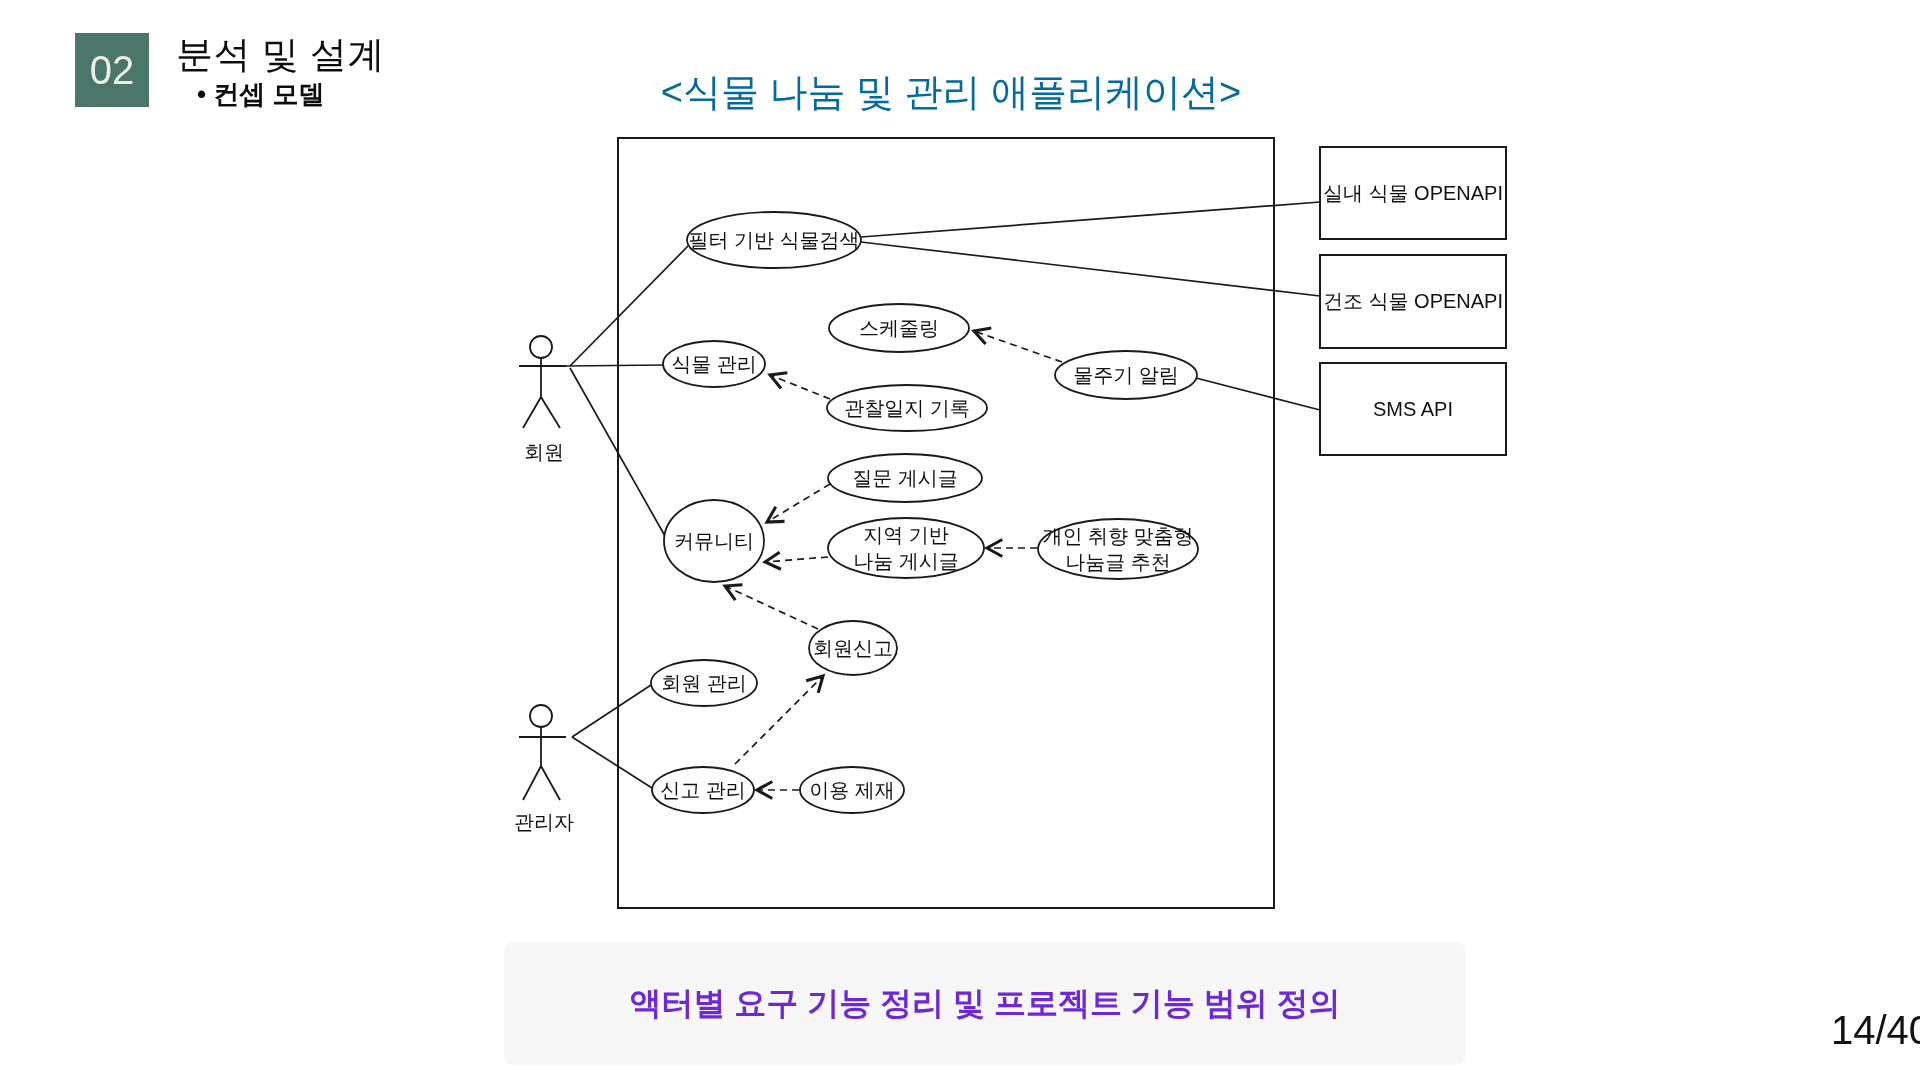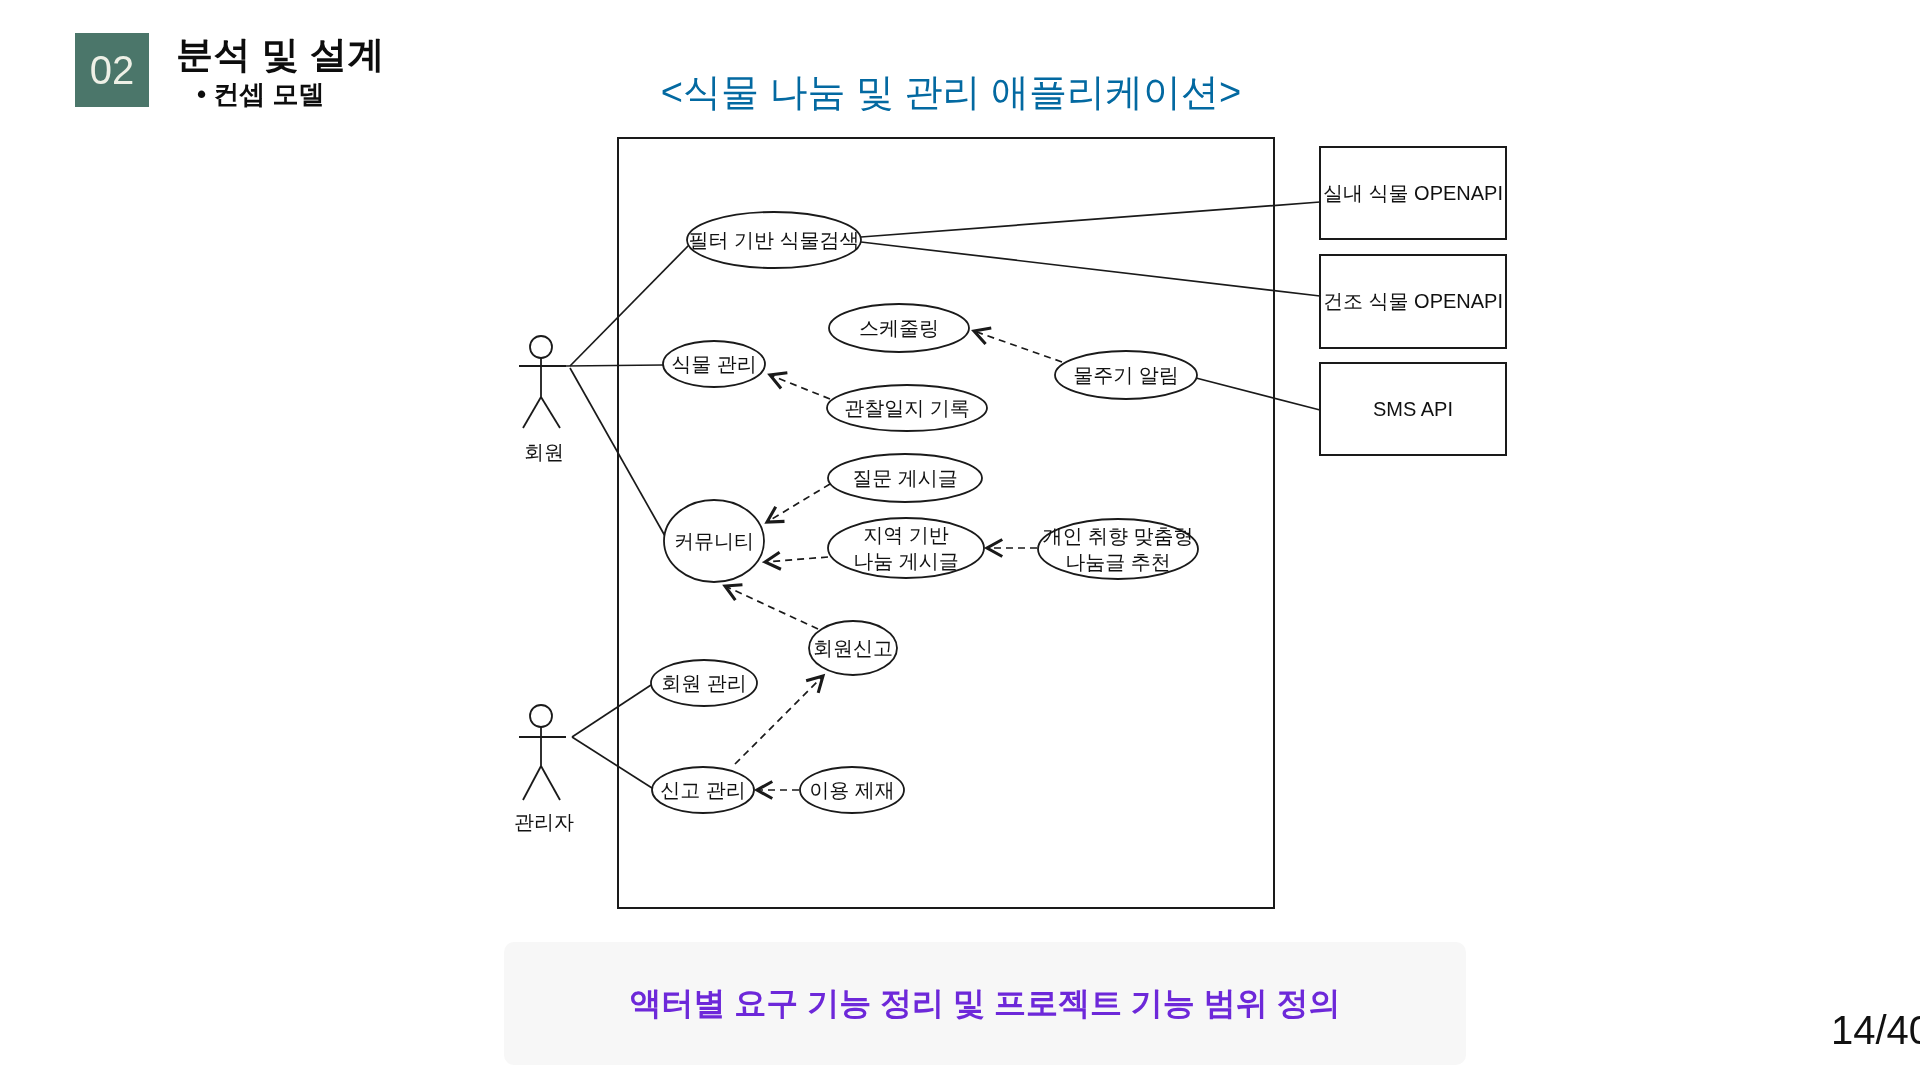--- a/index.html
+++ b/index.html
@@ -7,21 +7,21 @@
     position:relative;width:1920px;height:1080px;background:#ffffff;overflow:hidden;
     font-family:"Liberation Sans","DejaVu Sans",sans-serif;color:#111111;margin-left:39px;
   }
   
   .num-box{
     position:absolute;left:36px;top:33px;width:74px;height:74px;
     background:#4b766a;color:#eef0e6;display:flex;align-items:center;justify-content:center;
     font-size:40px;font-weight:400;
   }
   .h-title{
-    position:absolute;left:137px;top:30px;font-size:37px;font-weight:700;color:#0d0d0d;
+    position:absolute;left:137px;top:30px;font-size:37px;font-weight:400;color:#0d0d0d;
     letter-spacing:0.5px;white-space:nowrap;
   }
   .h-sub{
     position:absolute;left:158px;top:77px;font-size:26px;font-weight:700;color:#0d0d0d;
     white-space:nowrap;
   }
   
   .diagram-title{
     position:absolute;left:462px;top:67px;width:900px;text-align:center;
     font-size:38px;font-weight:400;color:#0369a1;white-space:nowrap;

